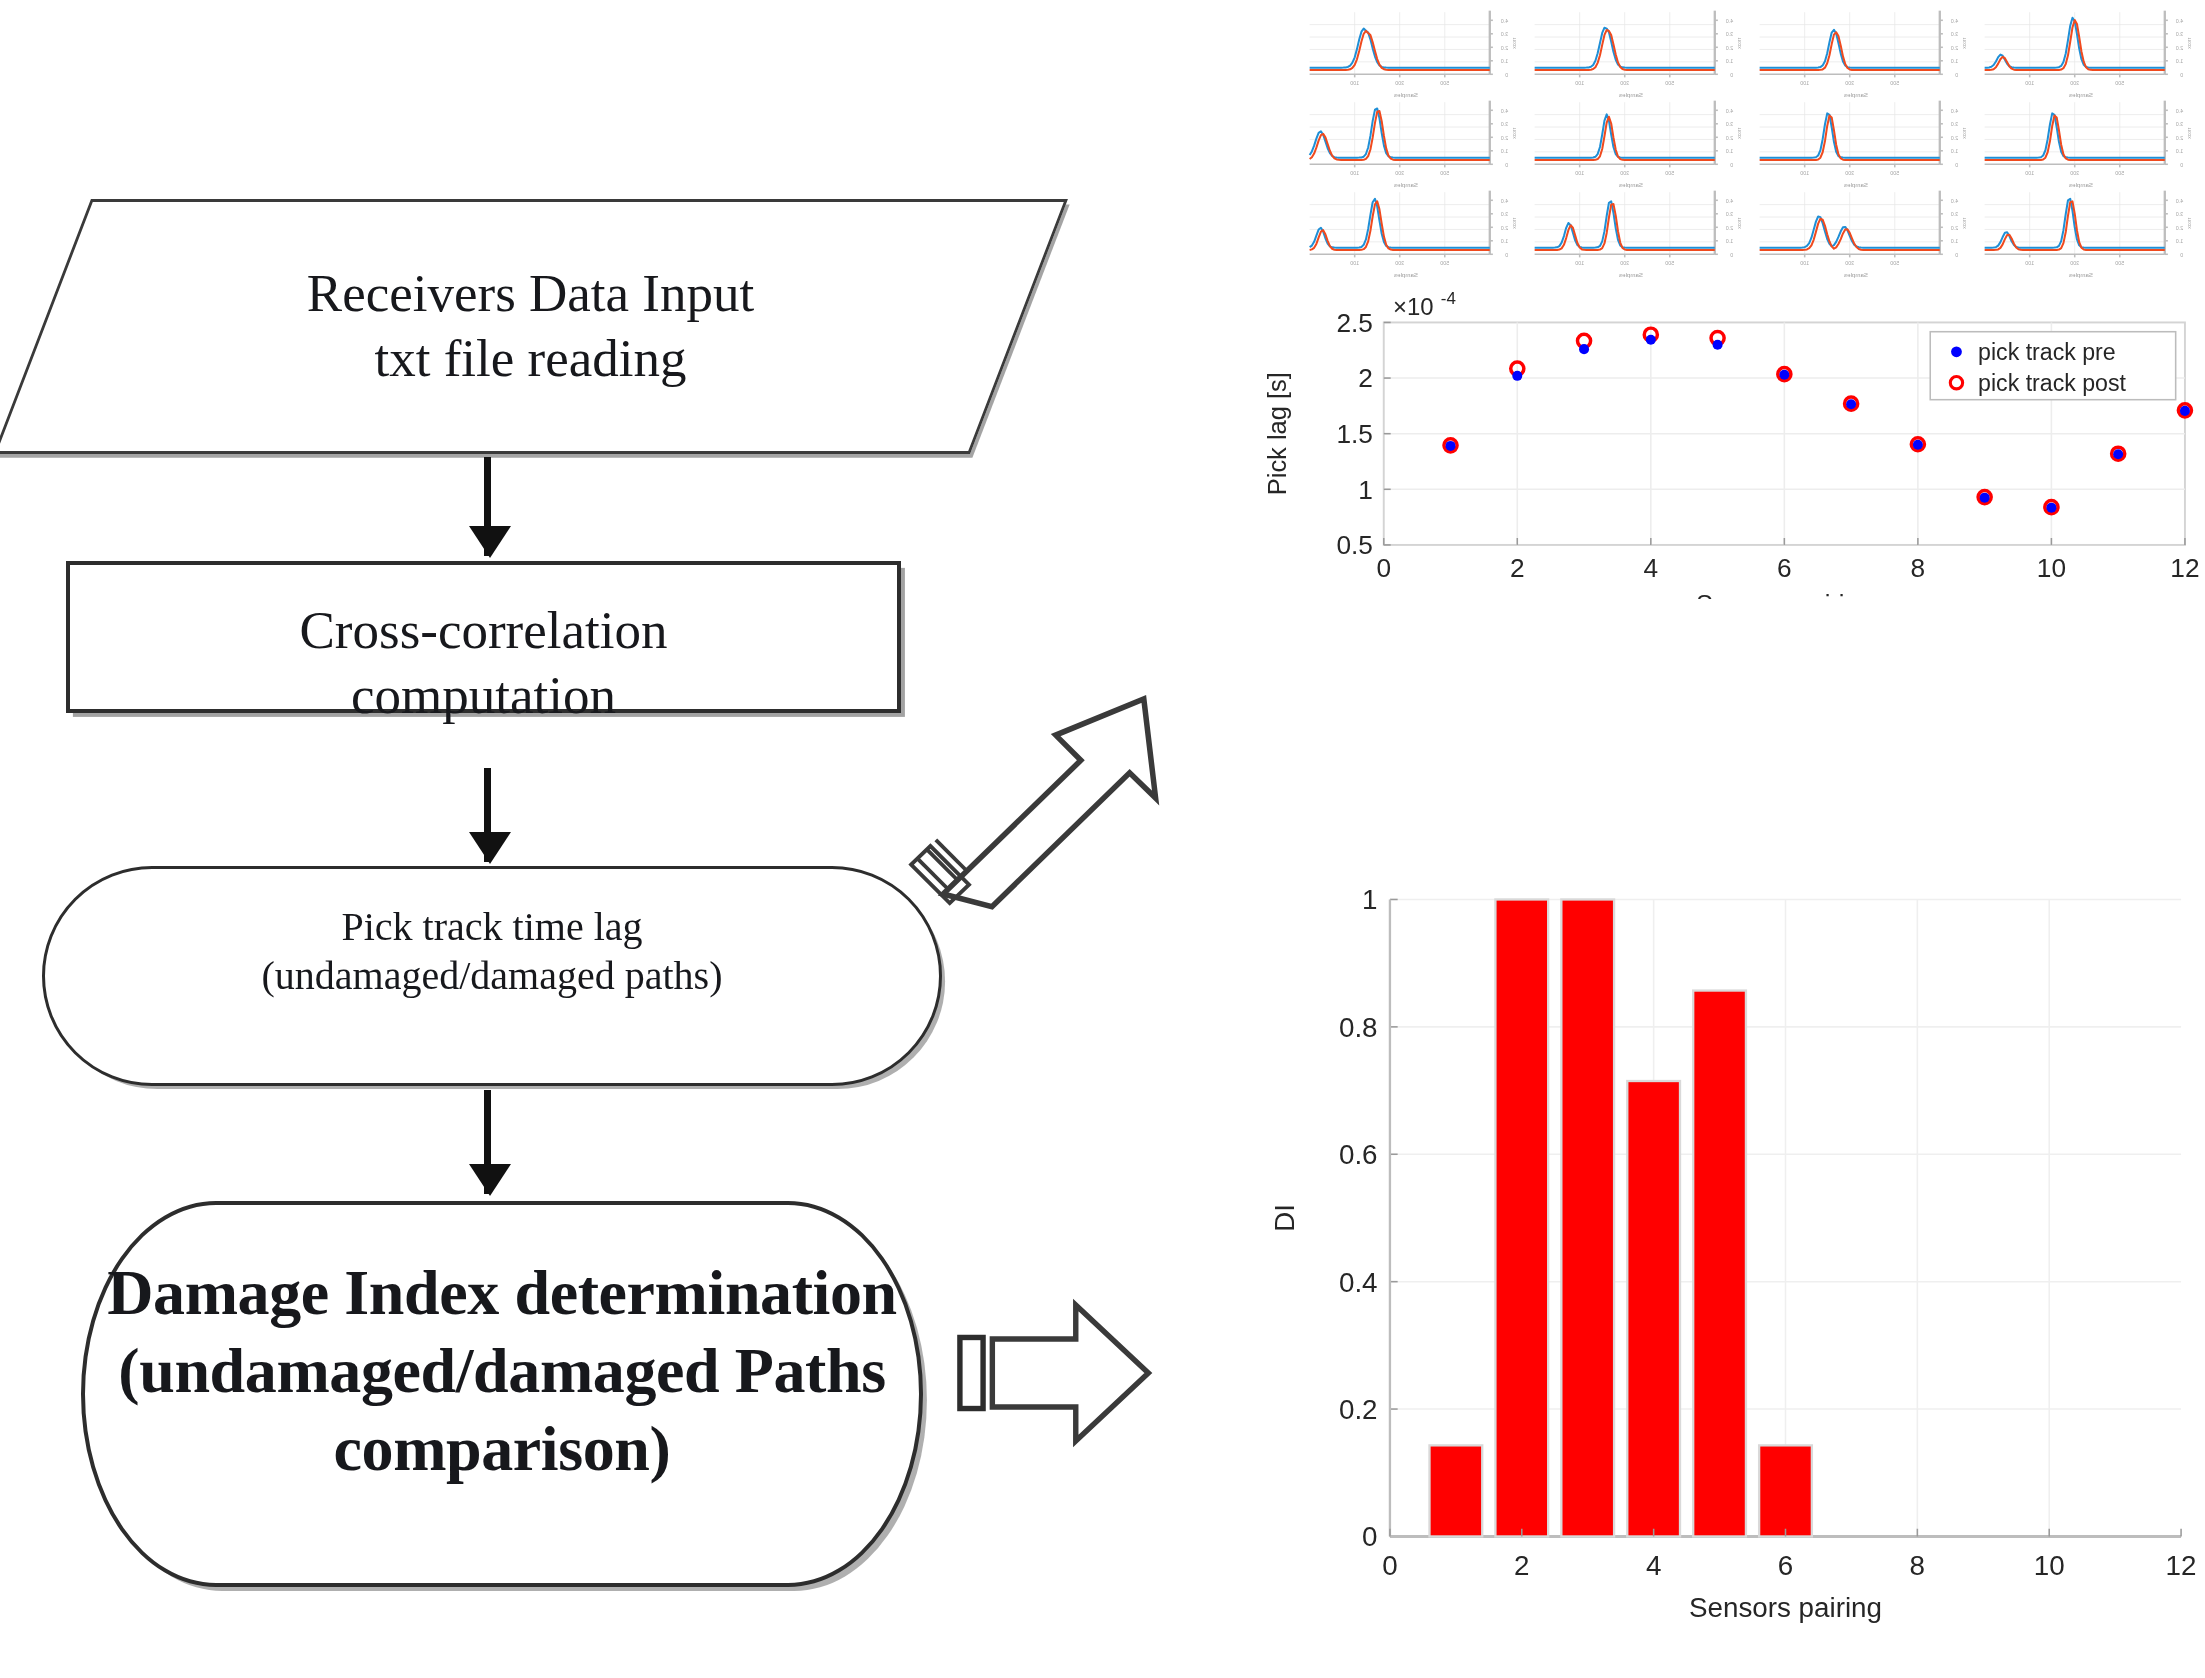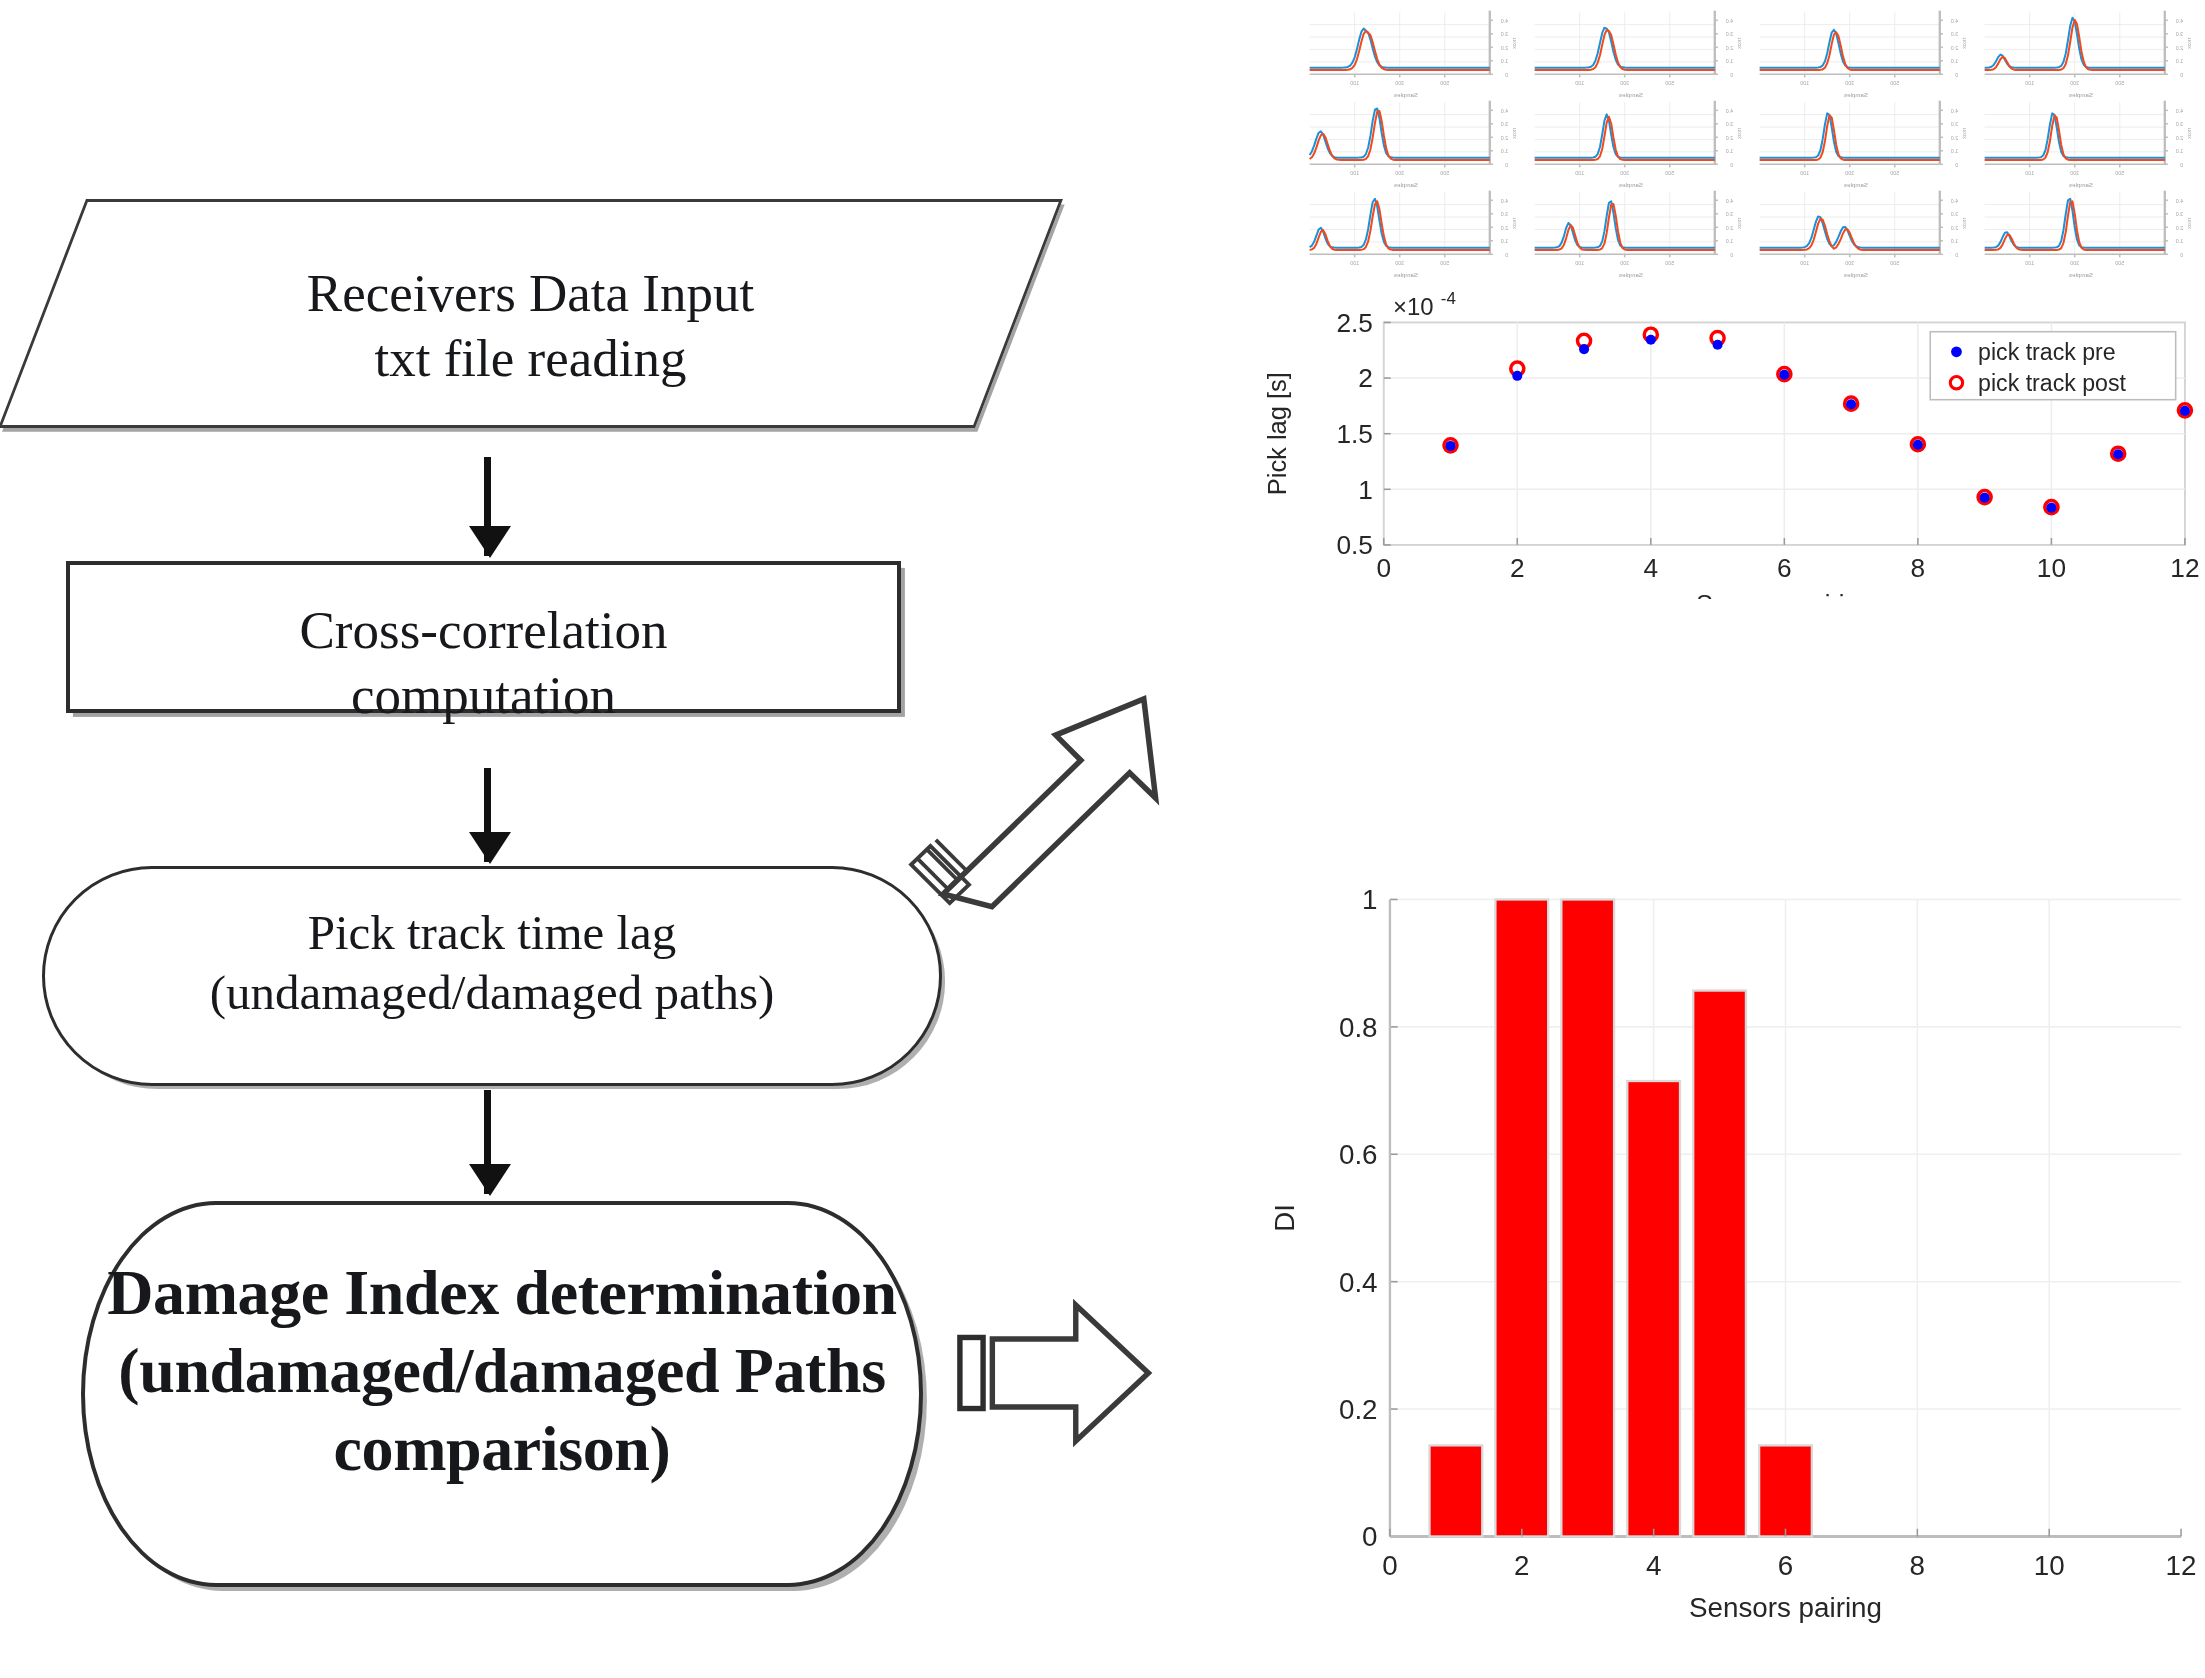--- a/index.html
+++ b/index.html
@@ -13,21 +13,21 @@
     position:absolute;left:0;right:0;
     text-align:center;
     font-family:"Liberation Serif",serif;
     color:#17181c;
     line-height:1.22;
     white-space:pre-line;
     z-index:5;
   }
 
   
-  #node-input{position:absolute;left:42px;top:199px;width:977px;height:229px;}
+  #node-input{position:absolute;left:42px;top:199px;width:977px;height:255px;}
   #node-input .shape{
     position:absolute;inset:0;
     background:#ffffff;
     border:3.9px solid #3a3a3a;
     box-sizing:border-box;
     transform:skewX(-21deg);
     box-shadow:4.6px 4.6px 0 -0.8px rgba(90,90,90,.55);
   }
   #node-input .fc-text{top:62px;font-size:53px;}
 
@@ -41,21 +41,21 @@
   #node-xcorr .fc-text{top:37px;font-size:53px;}
 
   
   #node-pick{position:absolute;left:42px;top:866px;width:900px;height:220px;}
   #node-pick .shape{
     position:absolute;inset:0;background:#ffffff;
     border:3.9px solid #2d2d2d;box-sizing:border-box;
     border-radius:112px;
     box-shadow:5.4px 5.4px 0 -2.3px rgba(110,110,110,.55);
   }
-  #node-pick .fc-text{top:37px;font-size:49px;}
+  #node-pick .fc-text{top:37px;font-size:40px;}
 
   
   #node-di{position:absolute;left:81px;top:1201px;width:842px;height:386px;}
   #node-di .shape{
     position:absolute;inset:0;background:#ffffff;
     border:4.6px solid #2d2d2d;box-sizing:border-box;
     border-radius:135px/193px;
     box-shadow:6.2px 6.2px 0 -2.3px rgba(110,110,110,.55);
   }
   #node-di .fc-text{top:53px;font-size:64px;font-weight:bold;letter-spacing:-0.4px;}

